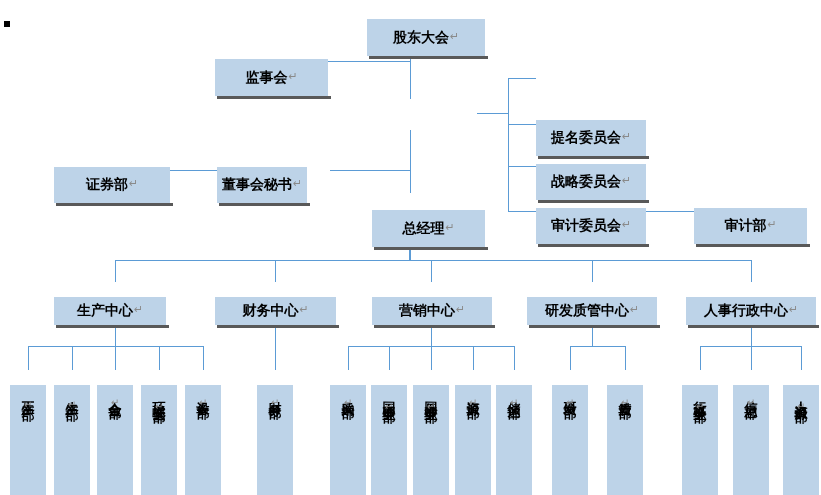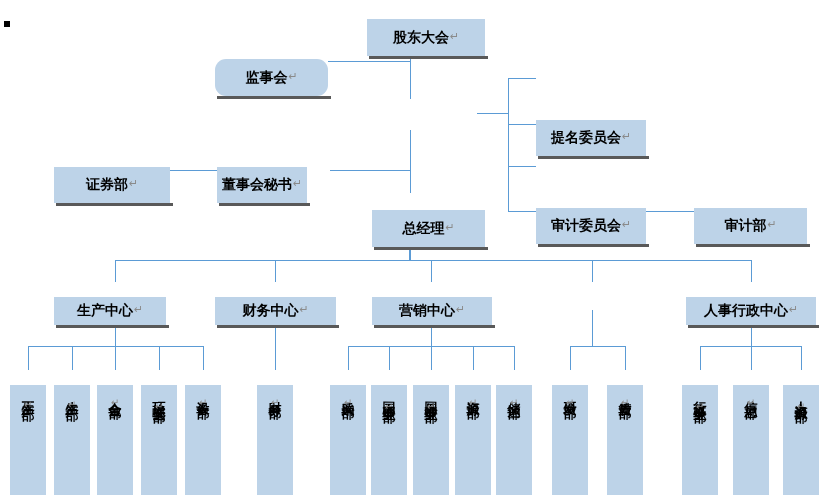--- a/index.html
+++ b/index.html
@@ -155,28 +155,31 @@
   <div class="line v" style="left:751px; top:310px; height:36px;"></div>
   <div class="line h" style="left:700px; top:346px; width:101px;"></div>
   <div class="line v" style="left:700px; top:346px; height:24px;"></div>
   <div class="line v" style="left:751px; top:346px; height:24px;"></div>
   <div class="line v" style="left:801px; top:346px; height:24px;"></div>
 
   <div class="box horiz" style="left:367px; top:4px; width:118px; height:37px;">
     <span class="lbl">股东大会</span>
   </div>
 
-  <div class="box horiz" style="left:215px; top:44px; width:113px; height:37px;border-radius:11px;">
+  <div class="box horiz" style="left:215px; top:44px; width:113px; height:37px;">
     <span class="lbl">监事会</span>
   </div>
 
 
   <div class="box horiz" style="left:536px; top:105px; width:110px; height:36px;">
     <span class="lbl">提名委员会</span>
   </div>
+  <div class="box horiz" style="left:536px; top:149px; width:110px; height:36px;">
+    <span class="lbl">战略委员会</span>
+  </div>
   <div class="box horiz" style="left:536px; top:193px; width:110px; height:36px;">
     <span class="lbl">审计委员会</span>
   </div>
   <div class="box horiz" style="left:694px; top:193px; width:113px; height:36px;">
     <span class="lbl">审计部</span>
   </div>
 
   <div class="box horiz" style="left:54px; top:152px; width:116px; height:36px;">
     <span class="lbl">证券部</span>
   </div>
@@ -190,20 +193,23 @@
 
   <div class="box horiz" style="left:54px; top:282px; width:112px; height:28px;">
     <span class="lbl">生产中心</span>
   </div>
   <div class="box horiz" style="left:372px; top:282px; width:120px; height:28px;">
     <span class="lbl">营销中心</span>
   </div>
   <div class="box horiz" style="left:215px; top:282px; width:121px; height:28px;">
     <span class="lbl">财务中心</span>
   </div>
+  <div class="box horiz" style="left:527px; top:282px; width:130px; height:28px;">
+    <span class="lbl">研发质管中心</span>
+  </div>
   <div class="box horiz" style="left:686px; top:282px; width:130px; height:28px;">
     <span class="lbl">人事行政中心</span>
   </div>
 
   <div class="box vert" style="left:10px; top:370px; width:36px; height:118px;">
     <span class="lbl">生产一部</span>
   </div>
   <div class="box vert" style="left:54px; top:370px; width:36px; height:118px;">
     <span class="lbl">生产二部</span>
   </div>

